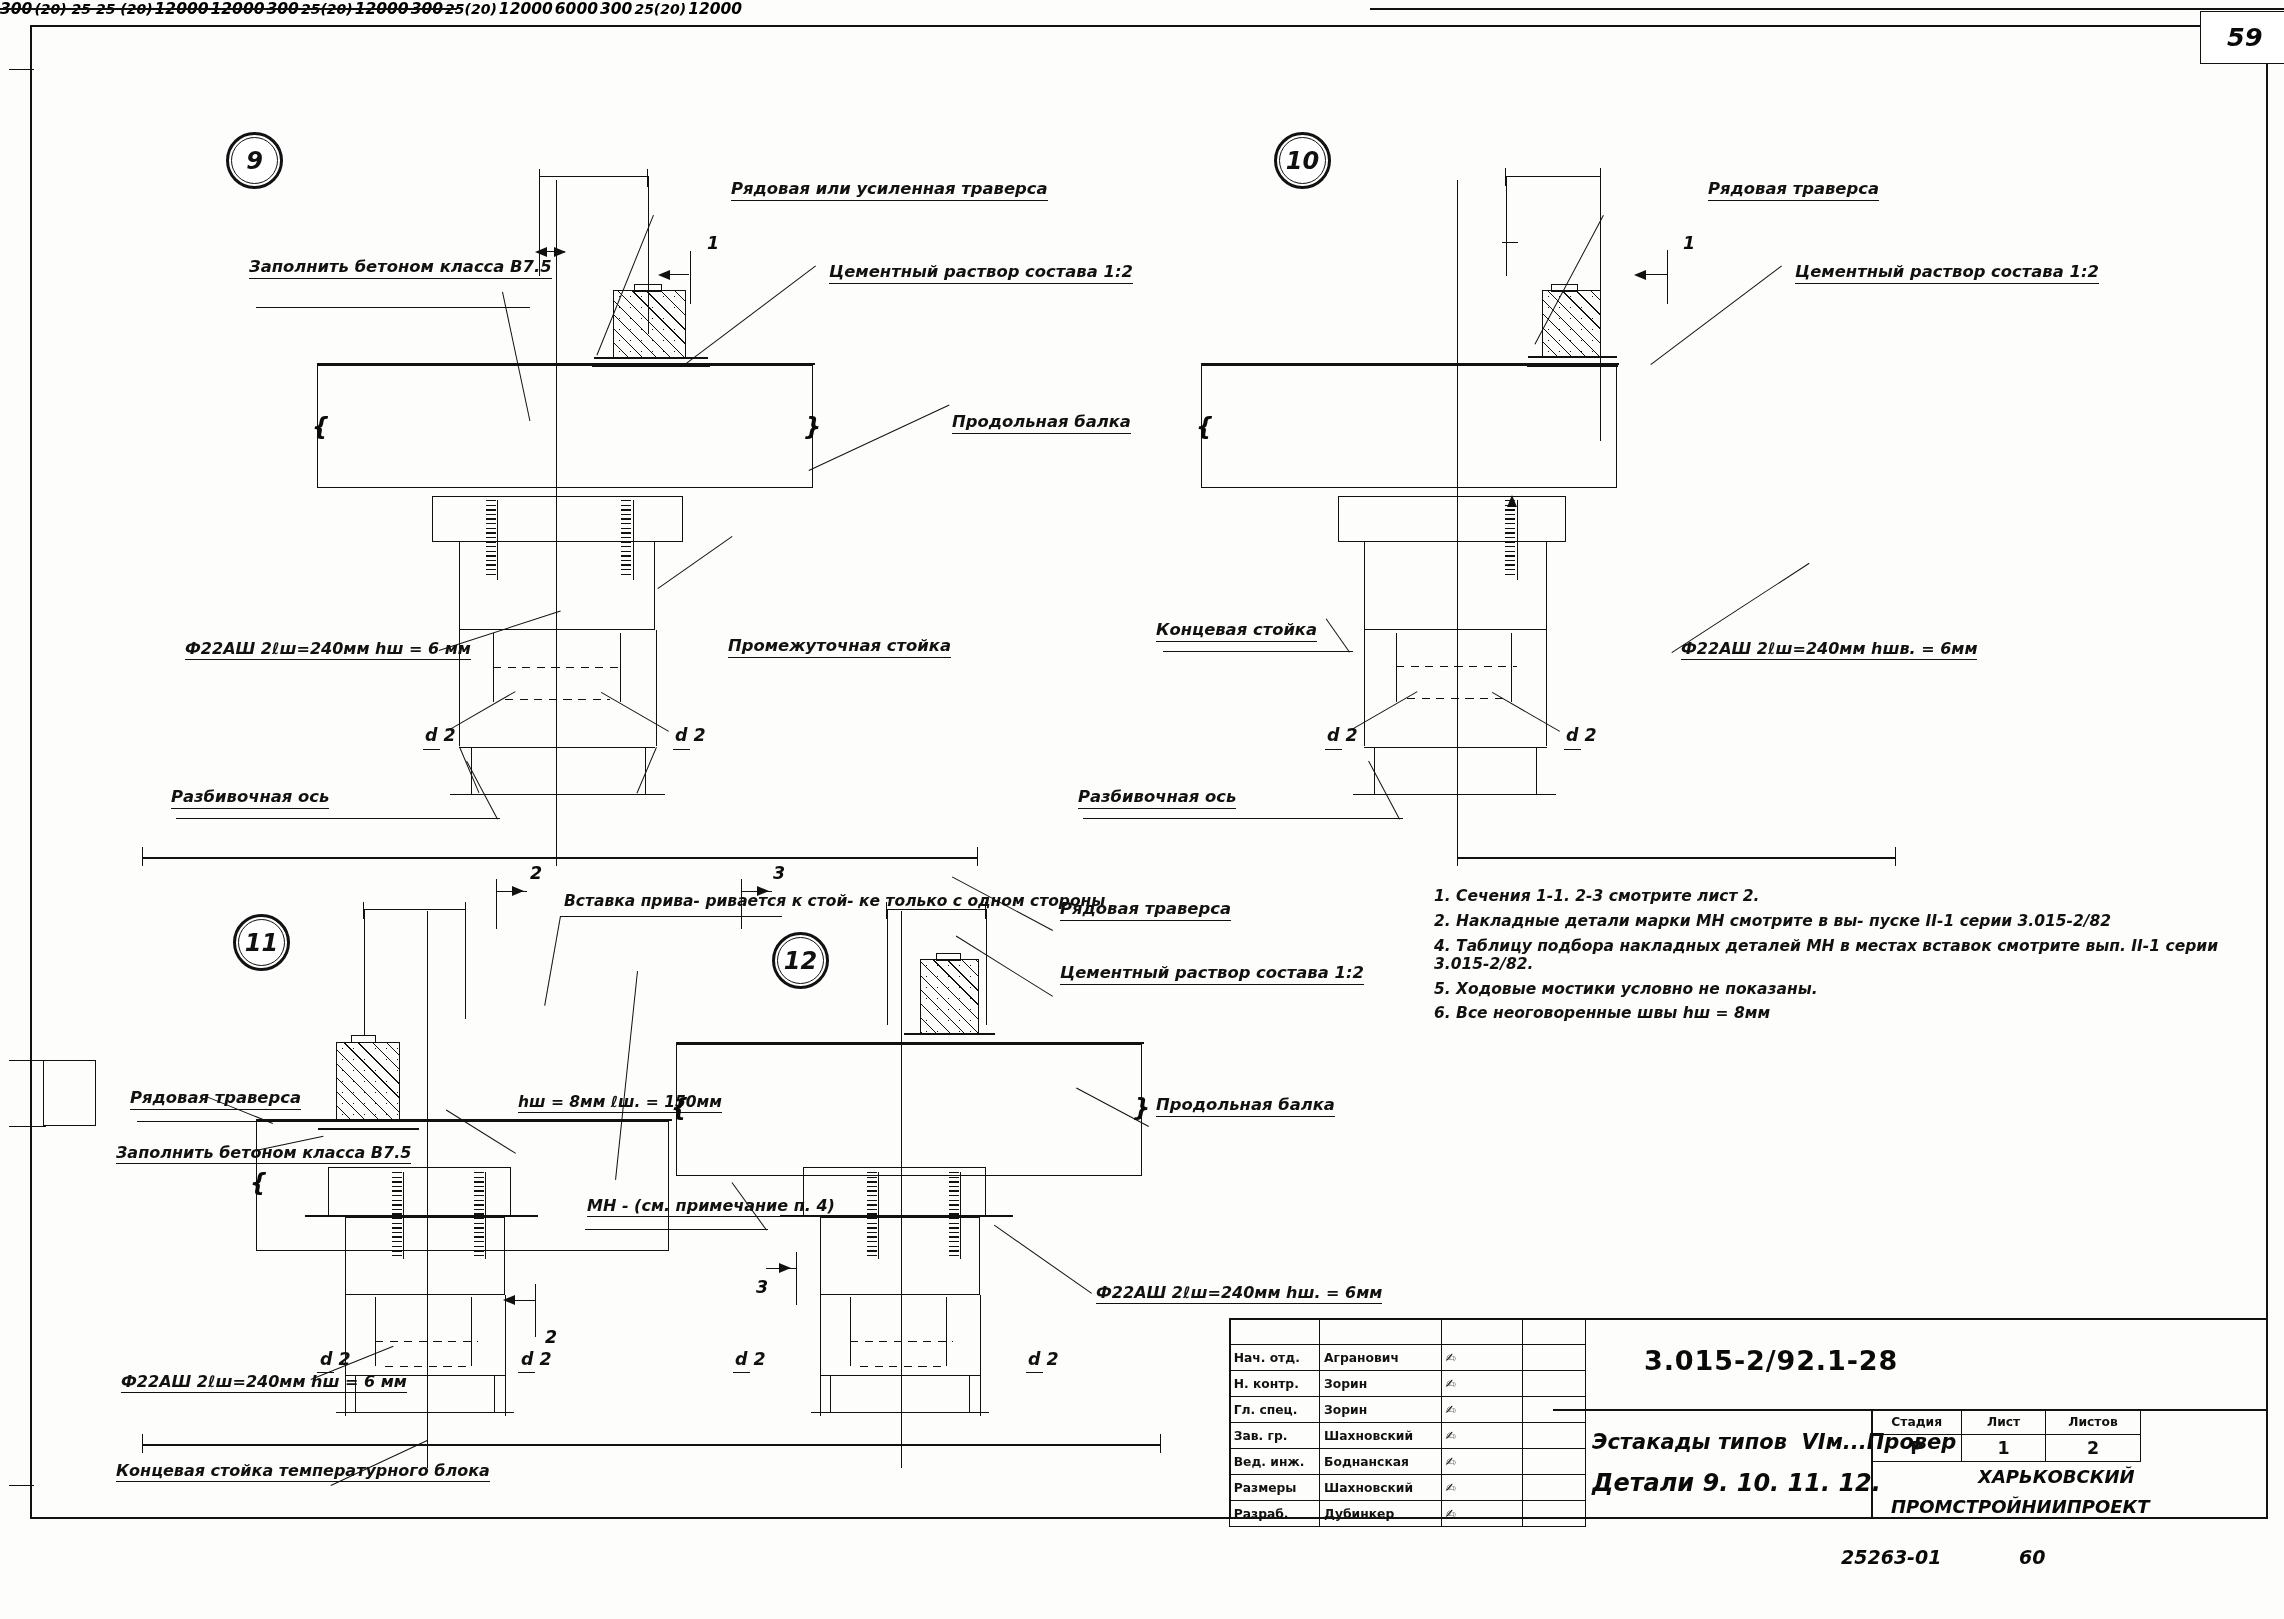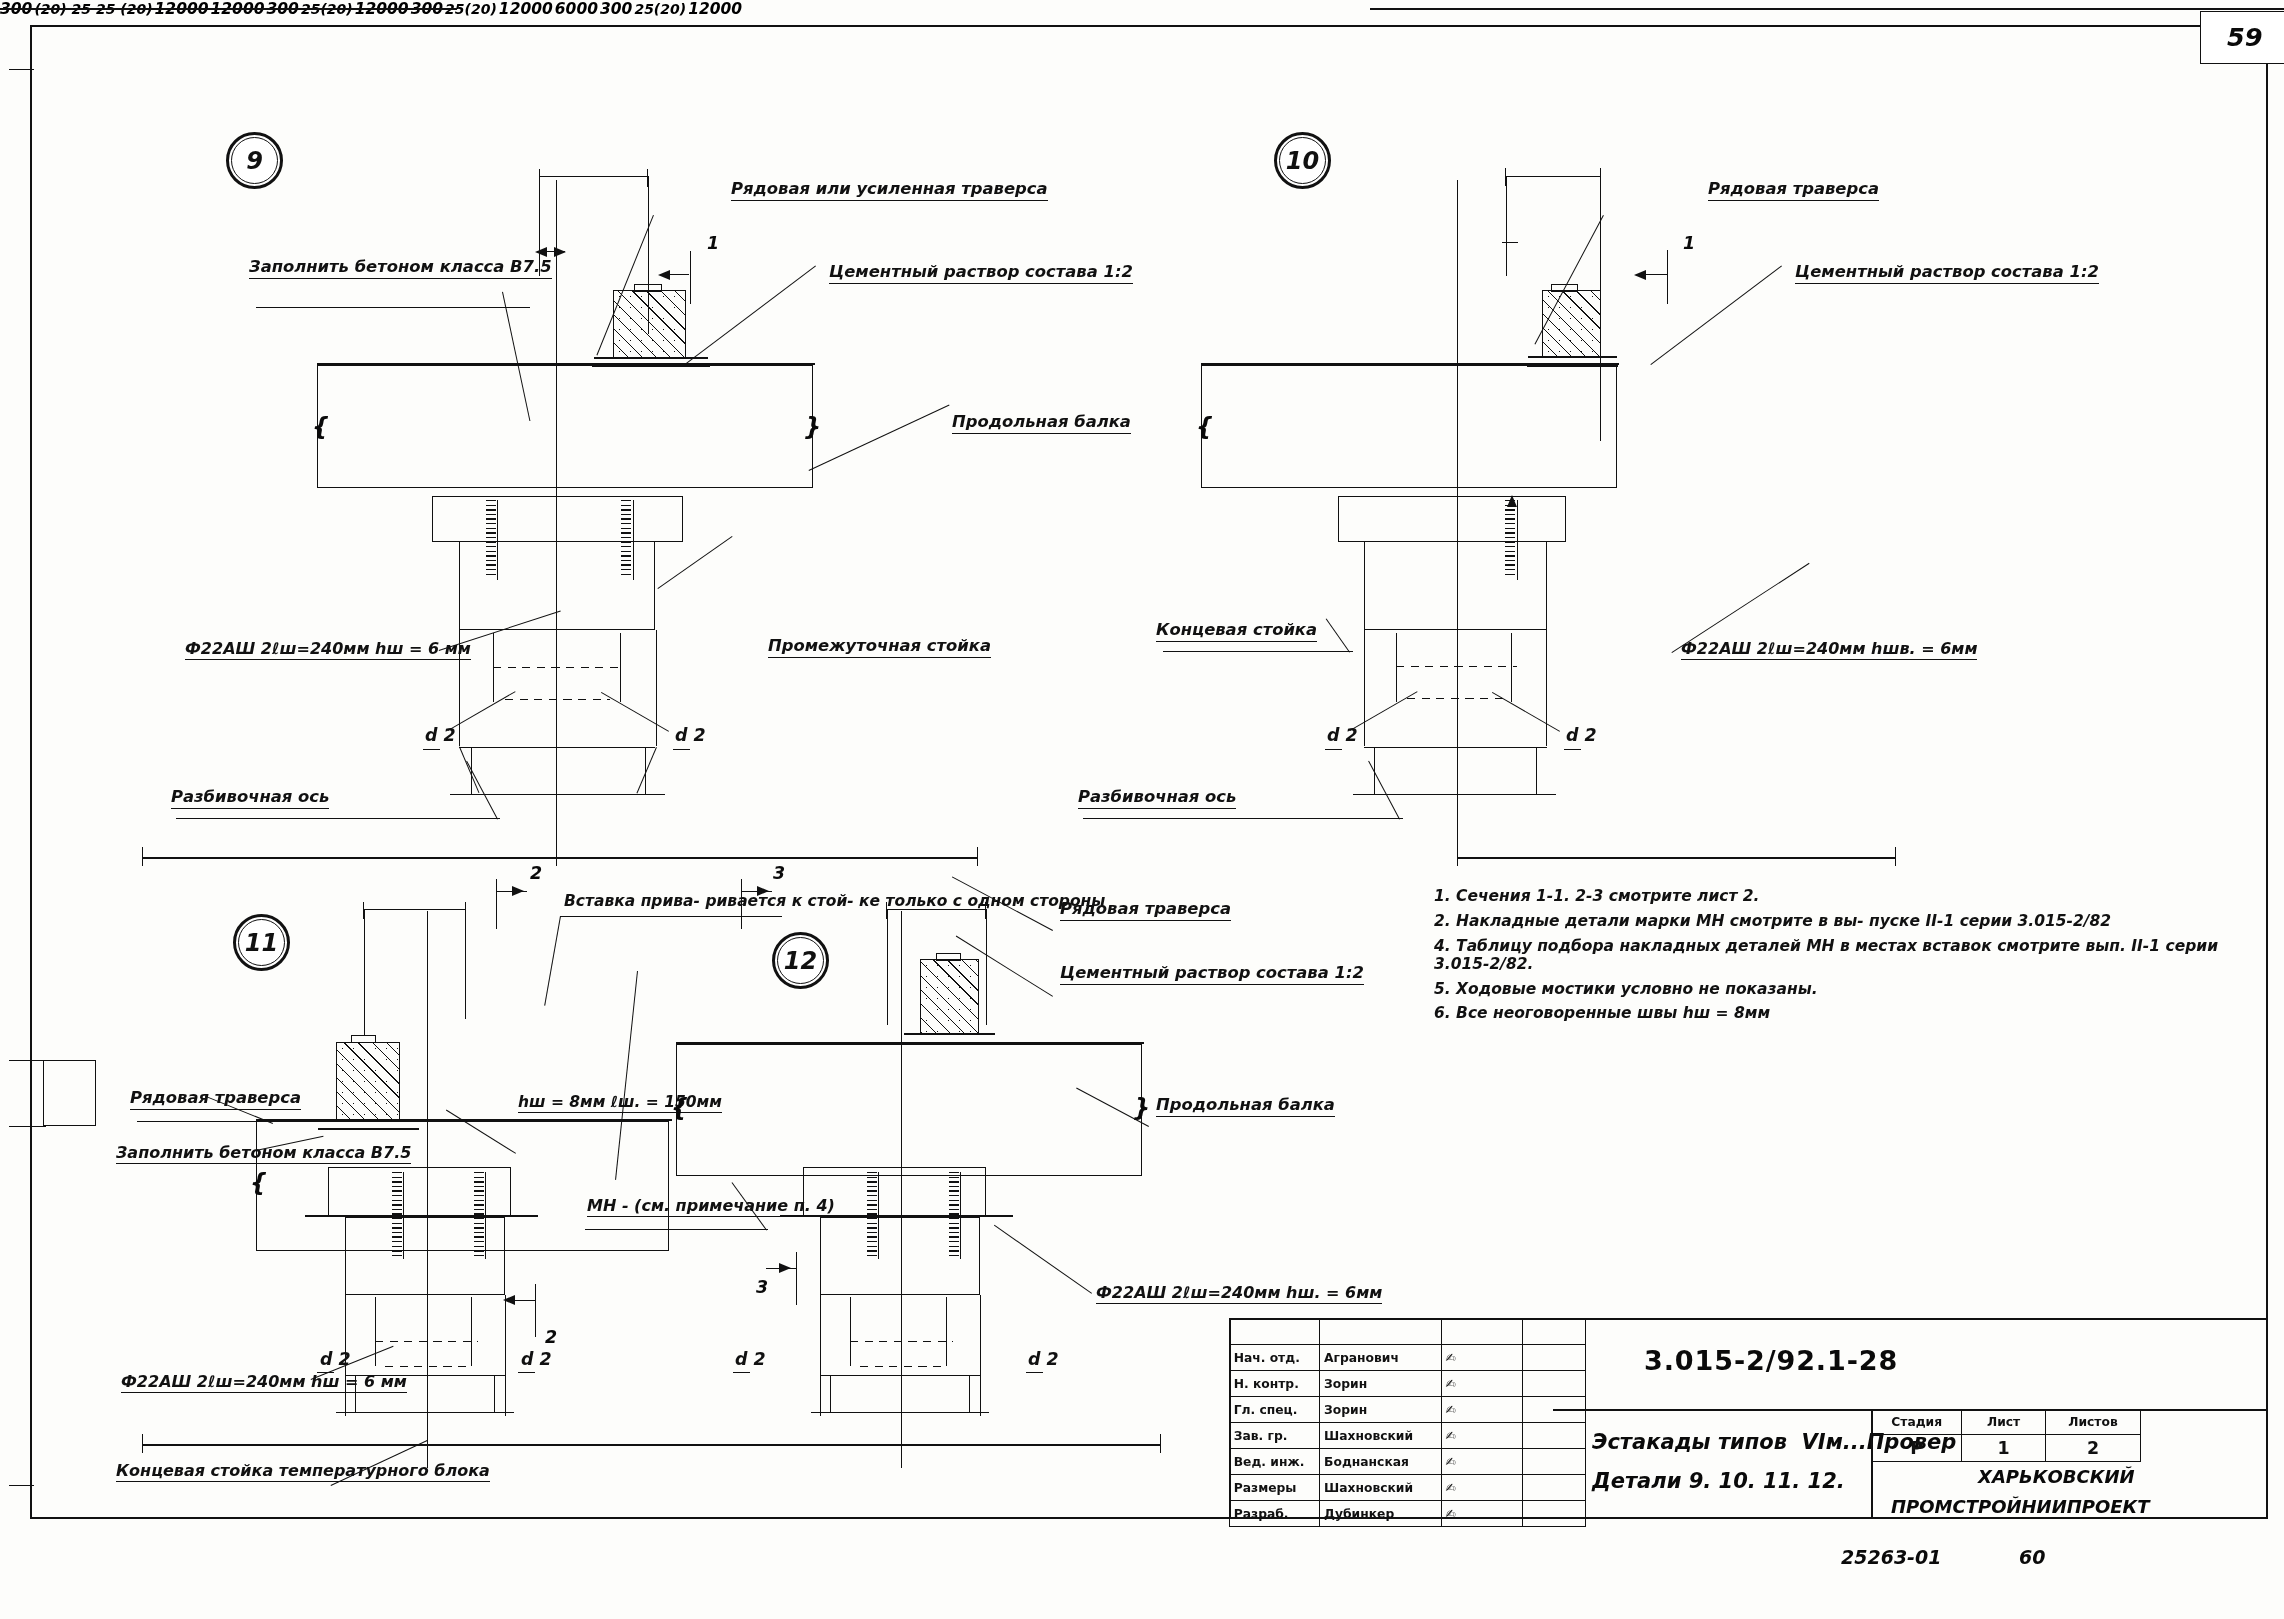--- a/index.html
+++ b/index.html
@@ -176,21 +176,21 @@
   <div class="center-v" style="left:556px;top:180px;height:672px;"></div>
 
   
   <div class="note" style="left:185px;top:640px;font-size:16px;">
     <span class="ul" style="display:block;">Ф22АШ 2ℓш=240мм
 hш = 6 мм</span>
   </div>
   <div class="ln" style="left:439px;top:651px;width:1.4px;height:128px;transform:rotate(-108deg);transform-origin:top left;"></div>
 
   
-  <div class="note" style="left:768px;top:637px;font-size:16.4px;">
+  <div class="note" style="left:728px;top:637px;font-size:16.4px;">
     <span class="ul" style="display:block;">Промежуточная
 стойка</span>
   </div>
   <div class="ln" style="left:658px;top:589px;width:1.4px;height:91px;transform:rotate(-125deg);transform-origin:top left;"></div>
 
   
   <div class="note" style="left:425px;top:726px;font-size:17.4px;text-align:center;">
     <span style="display:block;border-top:0;">d
 2</span>
   </div>
@@ -630,21 +630,21 @@
   </tbody>
     </table>
 
   
   <div class="ln h2" style="left:1553px;top:1409px;width:715px;"></div>
   <div class="ln v2" style="left:1871px;top:1409px;height:110px;"></div>
 
   <span class="txt" style="left:1644px;top:1345px;font-size:27px;font-style:normal;letter-spacing:0.9px;">3.015-2/92.1-28</span>
 
   <span class="txt" style="left:1592px;top:1430px;font-size:21px;">Эстакады типов  VIм...Провер</span>
-  <span class="txt" style="left:1592px;top:1469px;font-size:21px;">Детали 9. 10. 11. 12.</span>
+  <span class="txt" style="left:1592px;top:1469px;font-size:24px;">Детали 9. 10. 11. 12.</span>
 
   
   <table class="tb" style="left:1871px;top:1409px;">
     <tbody>
         <tr>
       <td style="width:82px;height:24px;text-align:center;">Стадия</td>
       <td style="width:75px;text-align:center;">Лист</td>
       <td style="width:87px;text-align:center;">Листов</td>
     </tr>
     <tr>

